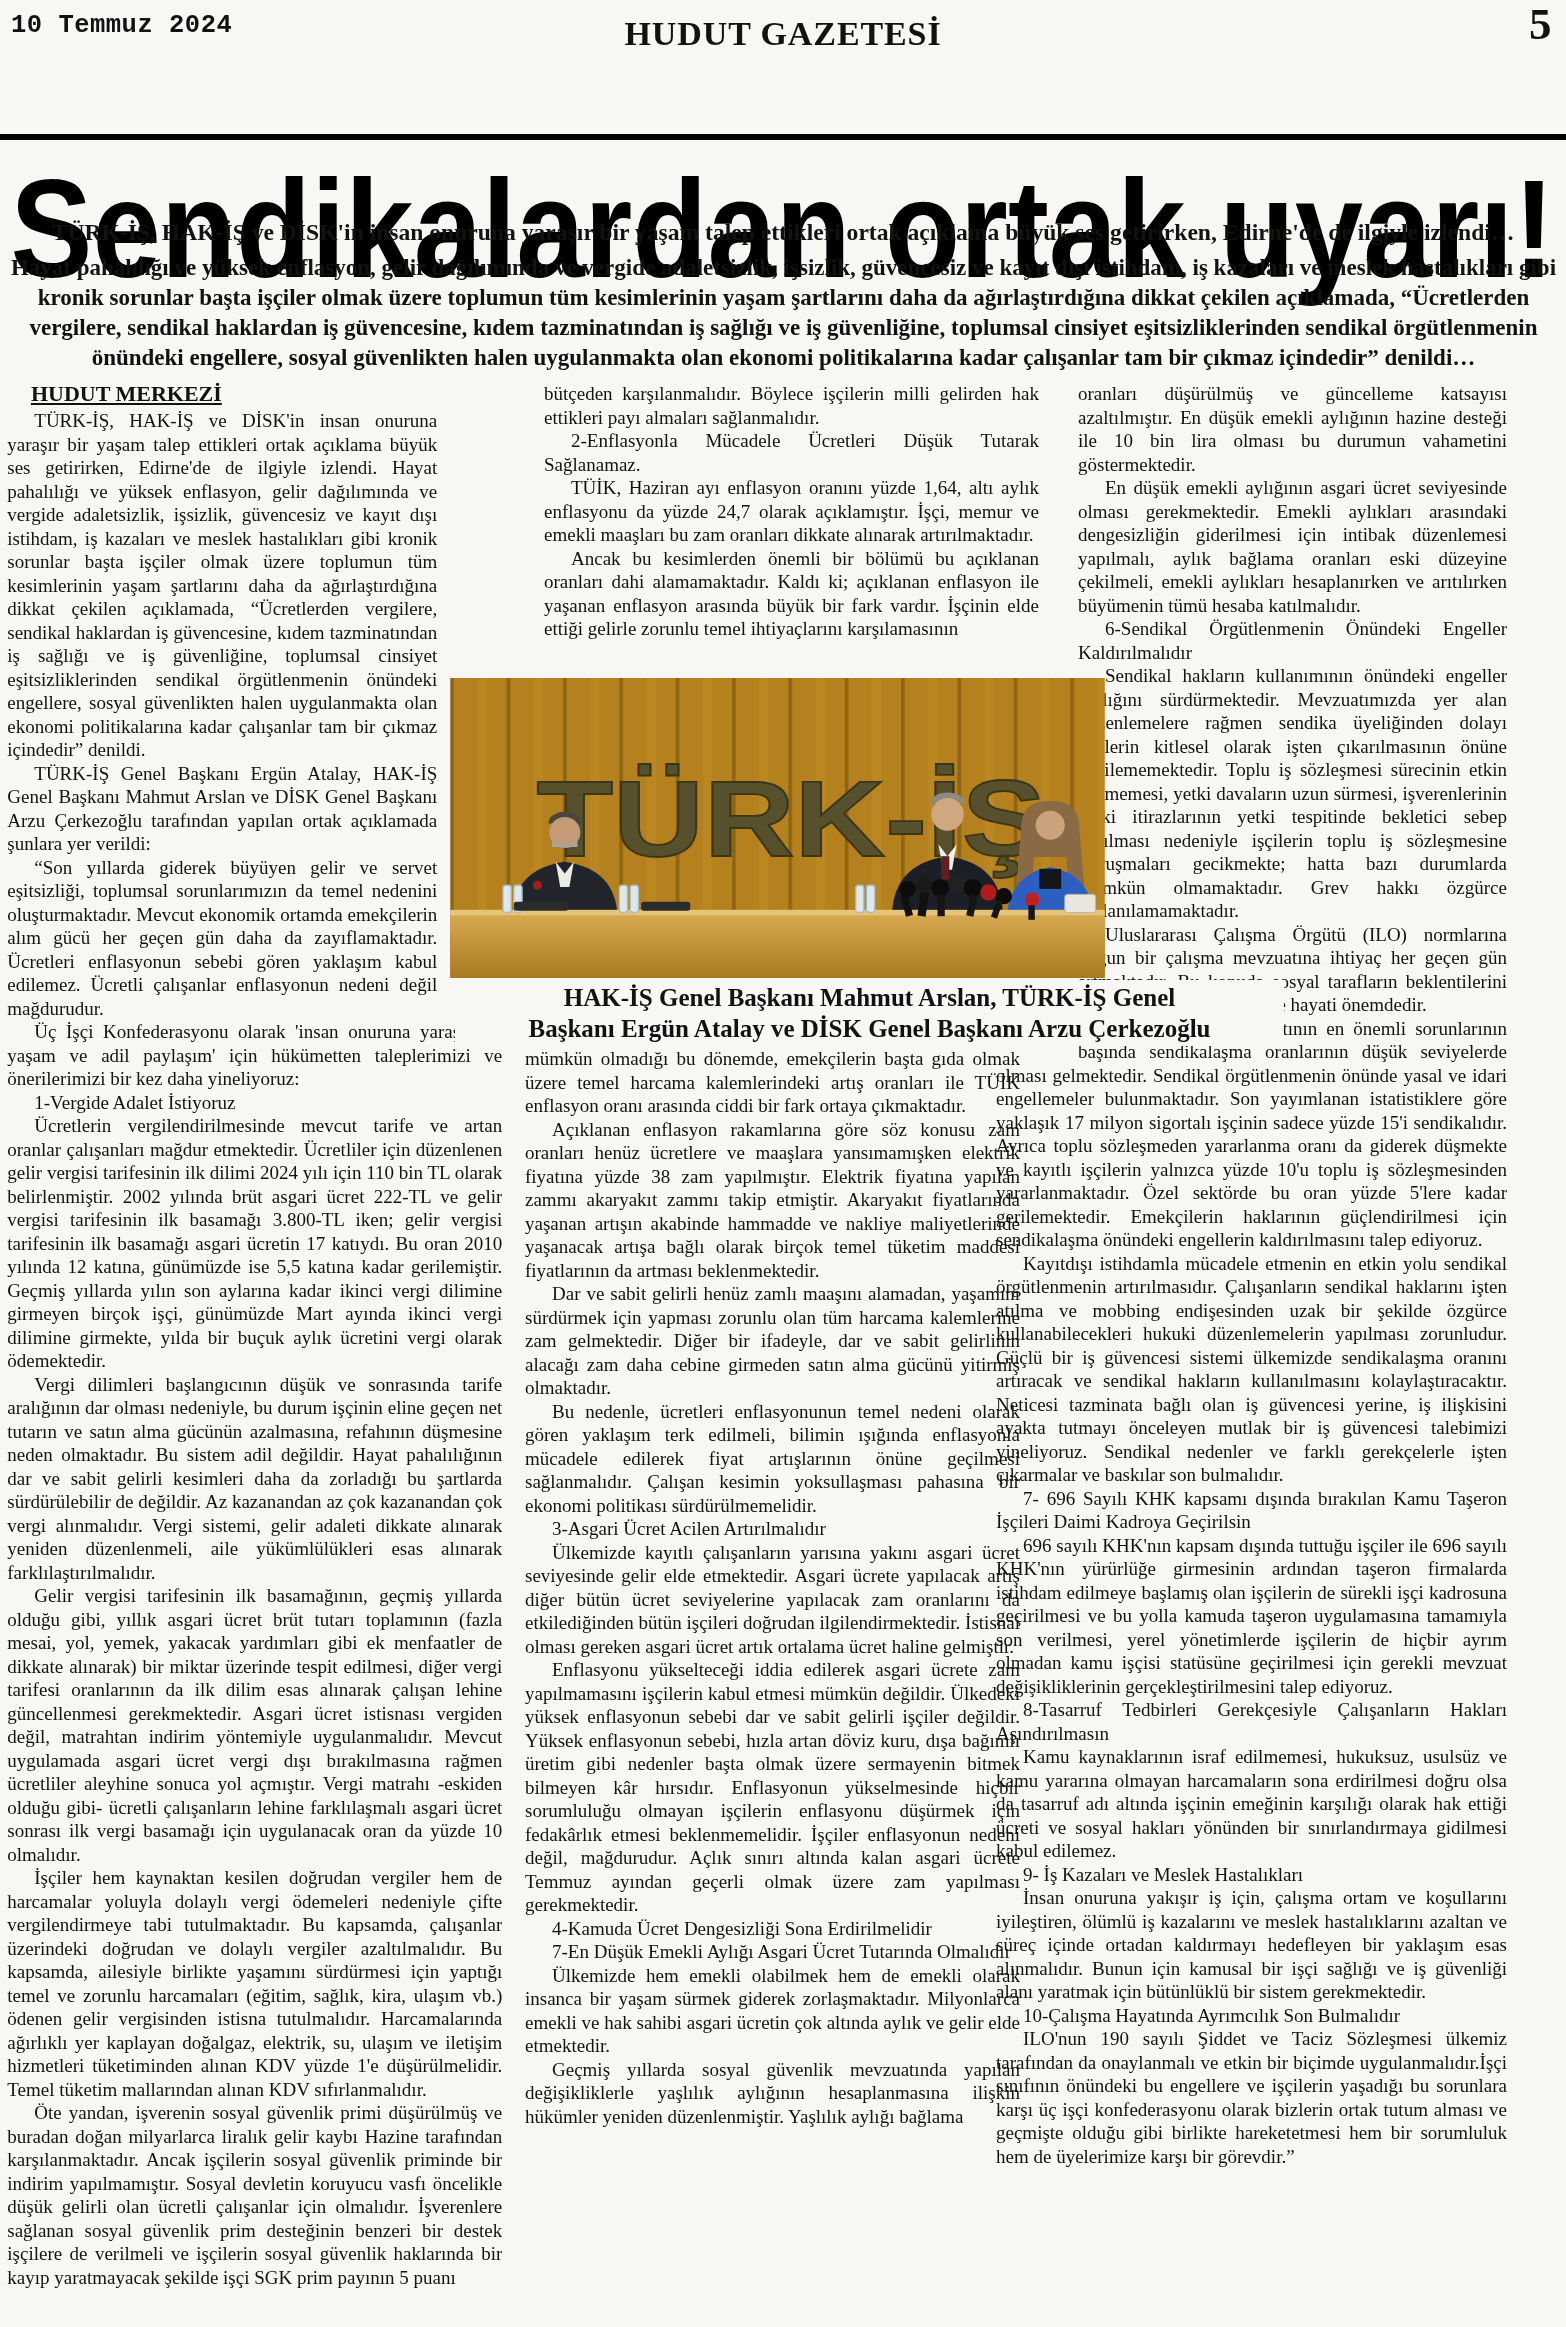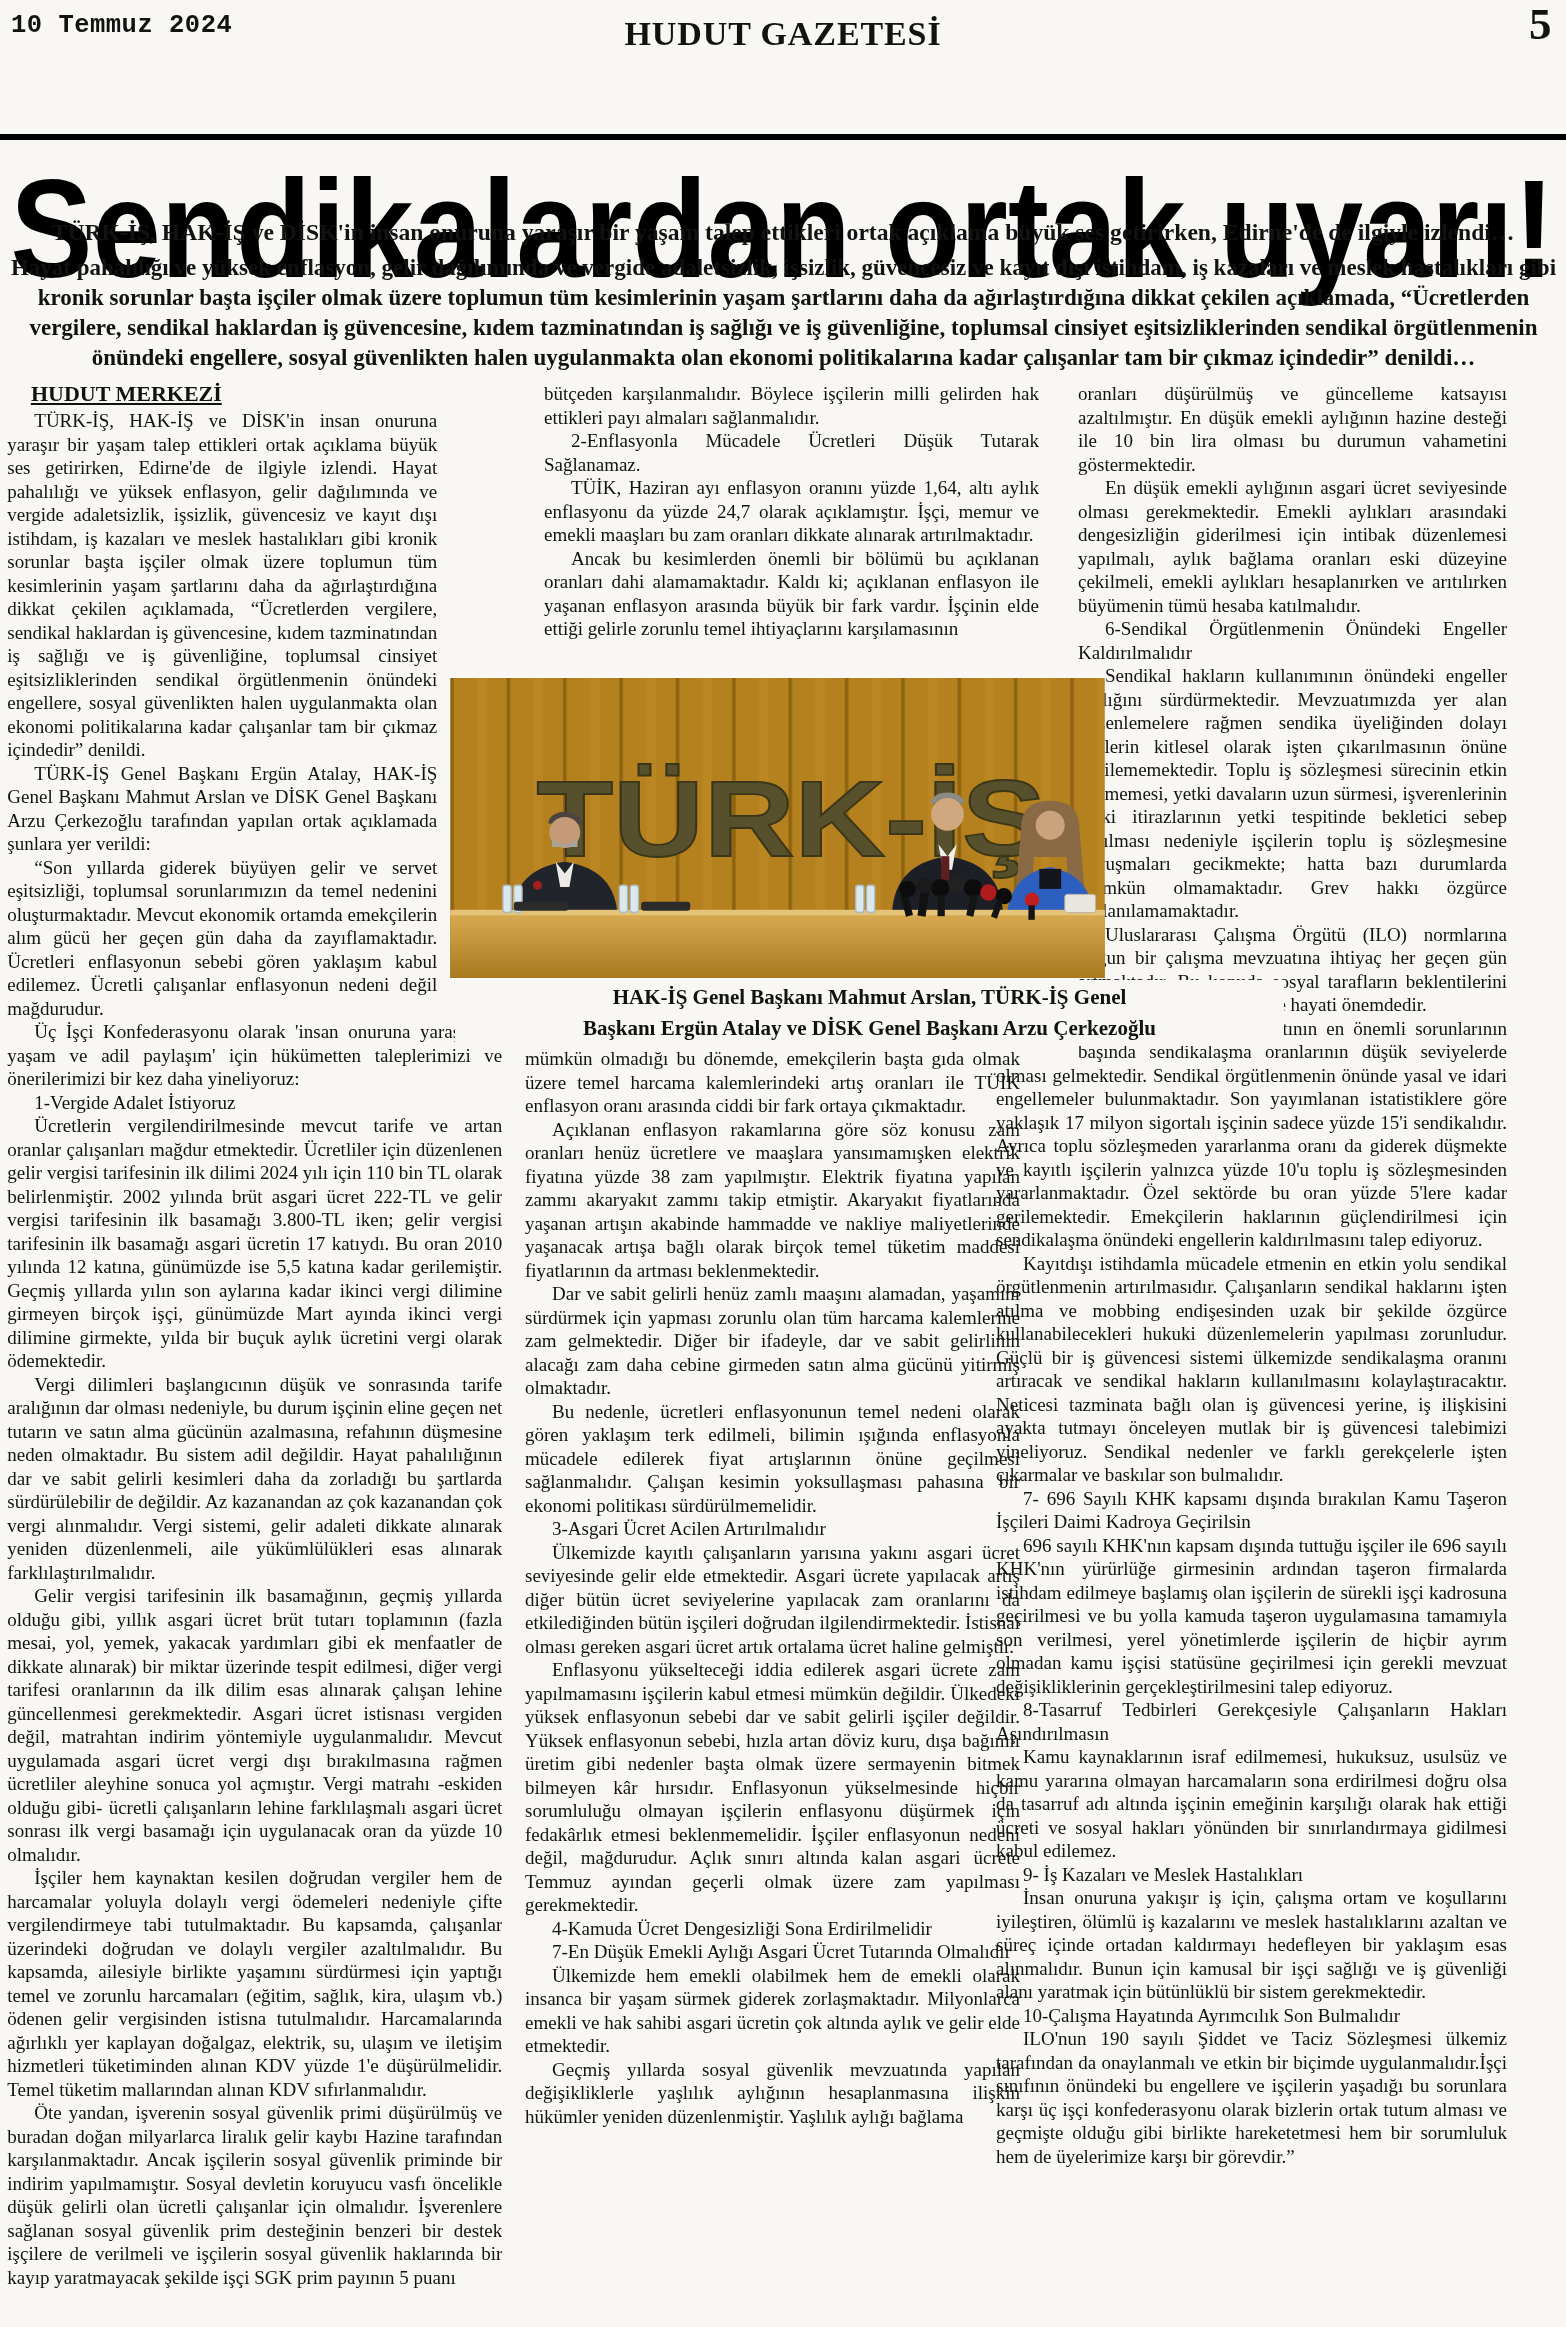--- a/index.html
+++ b/index.html
@@ -21,21 +21,21 @@
   .col.cont p:first-of-type{text-indent:0;}
   #col1{left:7.3px;width:495px;}
   #col2top{left:544px;width:495px;height:302px;}
   #col2bot{left:525px;width:495px;top:1047px;height:1280px;}
   #col3{left:996px;width:511px;}
   .byline{font-weight:bold;font-size:22px;text-decoration:underline;margin:0 0 3.6px 23.6px;text-indent:0;}
   .spacer-r{float:right;width:65px;height:302px;margin-top:296px;}
   .spacer-l{float:left;width:82px;height:367px;margin-top:296px;}
   .photo{position:absolute;left:450px;top:678px;width:655px;height:300px;z-index:2;}
   .caption{position:absolute;left:455px;top:980px;width:818px;z-index:3;text-align:center;
-        font-weight:bold;font-size:21px;line-height:31px;background:#f8f7f3;padding:1.8px 5.5px;}
+        font-weight:bold;font-size:25px;line-height:31px;background:#f8f7f3;padding:1.8px 5.5px;}
 </style>
 </head>
 <body>
 
 <div class="page">
 
   <div class="masthead-date">10 Temmuz 2024</div>
   <div class="masthead-title">HUDUT GAZETESİ</div>
   <div class="masthead-page">5</div>
   <div class="header-rule"></div>

